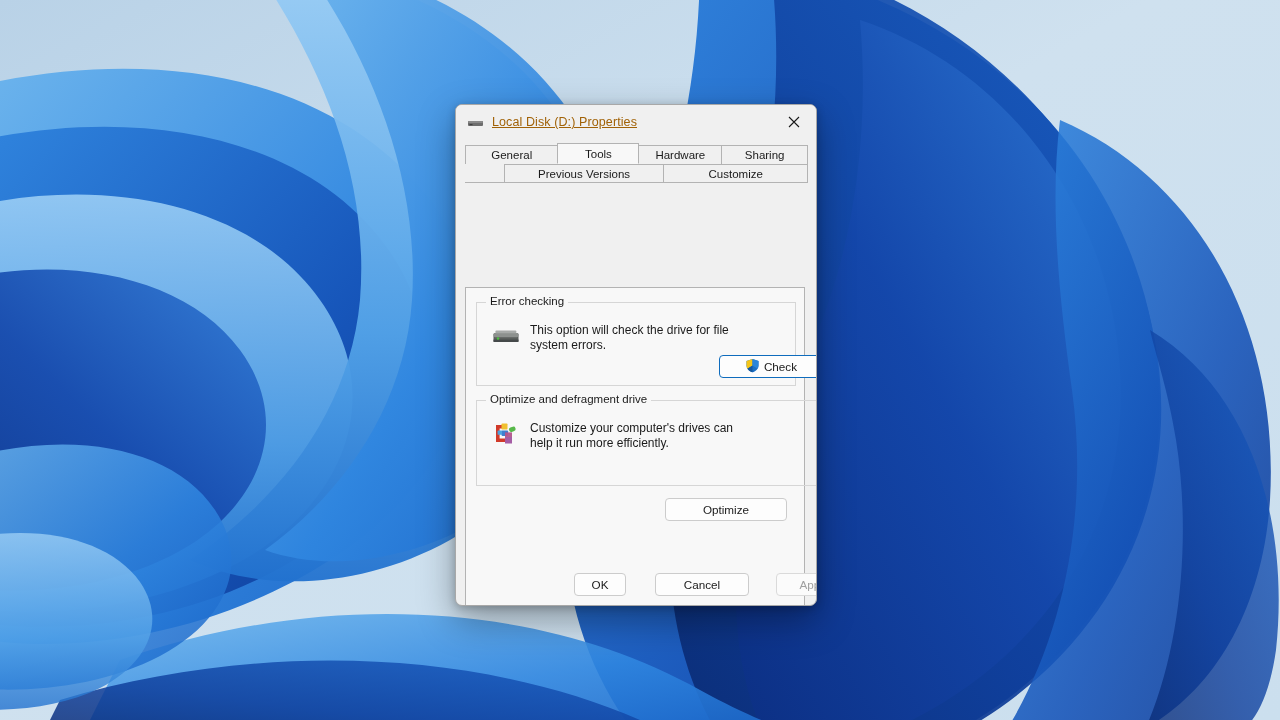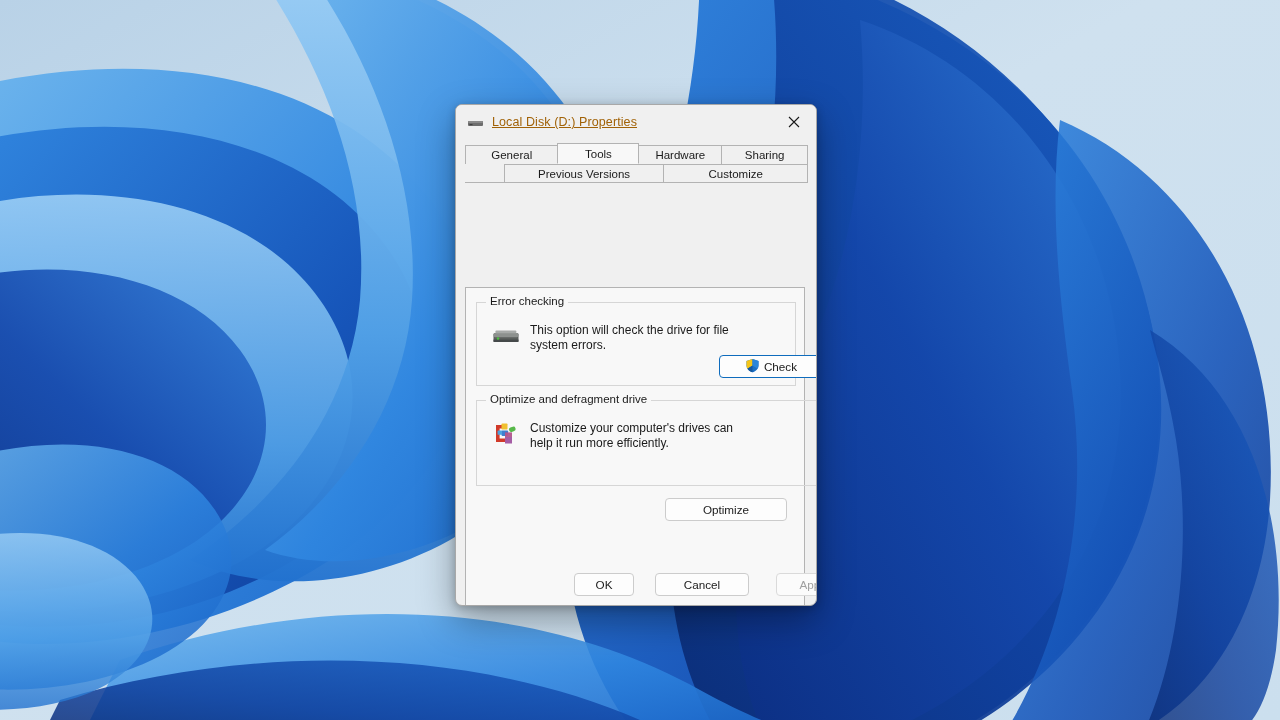--- a/index.html
+++ b/index.html
@@ -225,21 +225,21 @@
     position: absolute;
     left: 0;
     bottom: 0;
     width: 100%;
     height: 40px;
   }
   #bottombar .btn {
     height: 23px;
     top: 8px;
   }
-  #btn-ok     { left: 118px; width: 60px; }
+  #btn-ok     { left: 118px; width: 52px; }
   #btn-cancel { left: 199px; width: 94px; }
   #btn-apply  { left: 280px; width: 76px; }
 
   .shield-icon { display: block; }
 </style>
 </head>
 <body>
 
 <div id="desktop">
 

